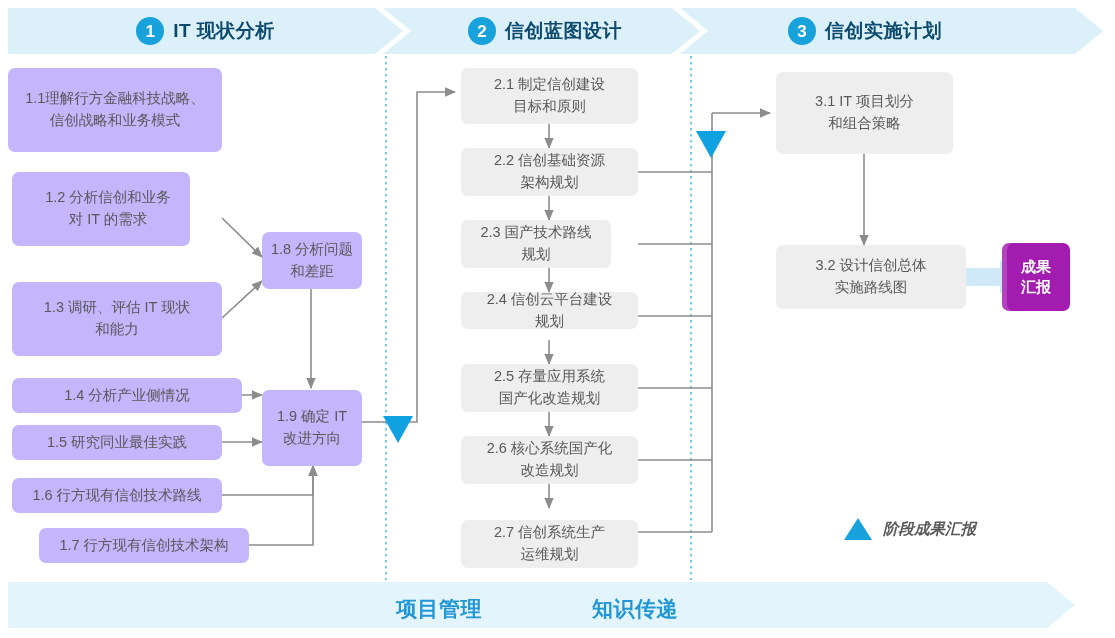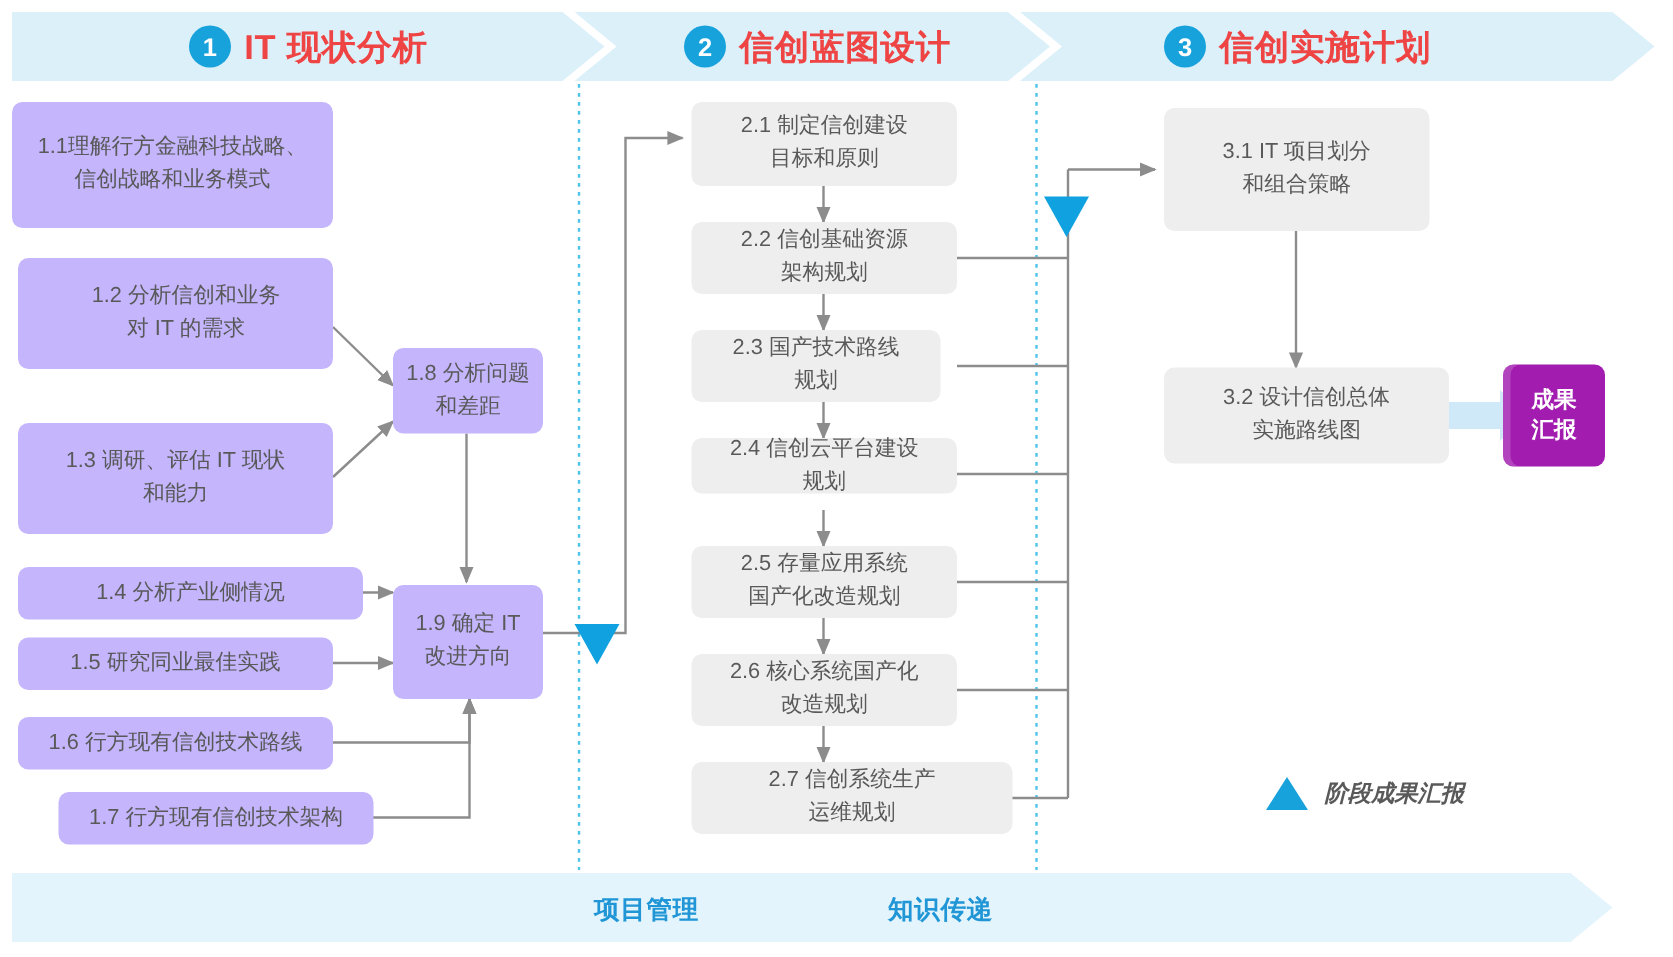--- a/index.html
+++ b/index.html
@@ -13,21 +13,21 @@
   
   .phase-label{
     position:absolute;display:flex;align-items:center;justify-content:center;
     gap:9px;height:46px;pointer-events:none;
   }
   .phase-num{
     width:28px;height:28px;border-radius:50%;background:#17a2dc;color:#fff;
     font-size:17px;font-weight:bold;display:flex;align-items:center;
     justify-content:center;line-height:1;
   }
-  .phase-title{color:#ef4444;font-size:23px;font-weight:bold;letter-spacing:.5px;}
+  .phase-title{color:#0c4a6e;font-size:19px;font-weight:bold;letter-spacing:.5px;}
 
   
   .box{
     position:absolute;background:#eeeeee;border-radius:7px;color:#595959;
     display:flex;align-items:center;justify-content:center;text-align:center;
     font-size:14.5px;line-height:1.5;padding:0 8px;box-sizing:border-box;
     white-space:pre-line;
   }
   .box.r1{background:#c4b5fd;}
 
@@ -42,21 +42,21 @@
   
   .legend{position:absolute;display:flex;align-items:center;gap:11px;}
   .legend-tri{
     width:0;height:0;border-left:14px solid transparent;
     border-right:14px solid transparent;border-bottom:22px solid #17a2dc;
   }
   .legend-text{color:#595959;font-size:15.5px;font-weight:bold;font-style:italic;}
 
   
   .foot-label{
-    position:absolute;color:#2196d6;font-size:17px;font-weight:bold;
+    position:absolute;color:#2196d6;font-size:21px;font-weight:bold;
     letter-spacing:.5px;
   }
 </style>
 </head>
 <body>
 
 <div id="stage">
 
   <svg class="layer" viewBox="0 0 1115 638">
     <defs>
@@ -132,46 +132,46 @@
     <span class="phase-num">2</span>
     <span class="phase-title">信创蓝图设计</span>
   </div>
   <div class="phase-label" style="left:700px;top:8px;width:330px;">
     <span class="phase-num">3</span>
     <span class="phase-title">信创实施计划</span>
   </div>
 
   <div class="box r1" style="left:8px;top:68px;width:214px;height:84px;">1.1理解行方金融科技战略、
 信创战略和业务模式</div>
-  <div class="box r1" style="left:12px;top:172px;width:210px;height:74px;padding-left:22px;">1.2 分析信创和业务
+  <div class="box r1" style="left:12px;top:172px;width:178px;height:74px;padding-left:22px;">1.2 分析信创和业务
 对 IT 的需求</div>
   <div class="box r1" style="left:12px;top:282px;width:210px;height:74px;">1.3 调研、评估 IT 现状
 和能力</div>
   <div class="box r1" style="left:12px;top:378px;width:230px;height:35px;">1.4 分析产业侧情况</div>
   <div class="box r1" style="left:12px;top:425px;width:210px;height:35px;">1.5 研究同业最佳实践</div>
   <div class="box r1" style="left:12px;top:478px;width:210px;height:35px;">1.6 行方现有信创技术路线</div>
   <div class="box r1" style="left:12px;top:528px;width:210px;height:35px;margin-left:27px;">1.7 行方现有信创技术架构</div>
   <div class="box r1" style="left:262px;top:232px;width:100px;height:57px;">1.8 分析问题
 和差距</div>
   <div class="box r1" style="left:262px;top:390px;width:100px;height:76px;">1.9 确定 IT
 改进方向</div>
 
   <div class="box" style="left:461px;top:68px;width:177px;height:56px;">2.1 制定信创建设
 目标和原则</div>
   <div class="box" style="left:461px;top:148px;width:177px;height:48px;">2.2 信创基础资源
 架构规划</div>
-  <div class="box" style="left:461px;top:220px;width:166px;height:48px;">2.3 国产技术路线
+  <div class="box" style="left:461px;top:220px;width:150px;height:48px;">2.3 国产技术路线
 规划</div>
   <div class="box" style="left:461px;top:292px;width:177px;height:37px;">2.4 信创云平台建设
 规划</div>
   <div class="box" style="left:461px;top:364px;width:177px;height:48px;">2.5 存量应用系统
 国产化改造规划</div>
   <div class="box" style="left:461px;top:436px;width:177px;height:48px;">2.6 核心系统国产化
 改造规划</div>
-  <div class="box" style="left:461px;top:508px;width:214px;height:48px;">2.7 信创系统生产
+  <div class="box" style="left:461px;top:520px;width:177px;height:48px;">2.7 信创系统生产
 运维规划</div>
 
   <div class="box" style="left:776px;top:72px;width:177px;height:82px;">3.1 IT 项目划分
 和组合策略</div>
   <div class="box" style="left:776px;top:245px;width:190px;height:64px;">3.2 设计信创总体
 实施路线图</div>
 
   <div class="result-chip" style="left:1002px;top:243px;width:68px;height:68px;">成果
 汇报</div>
 

